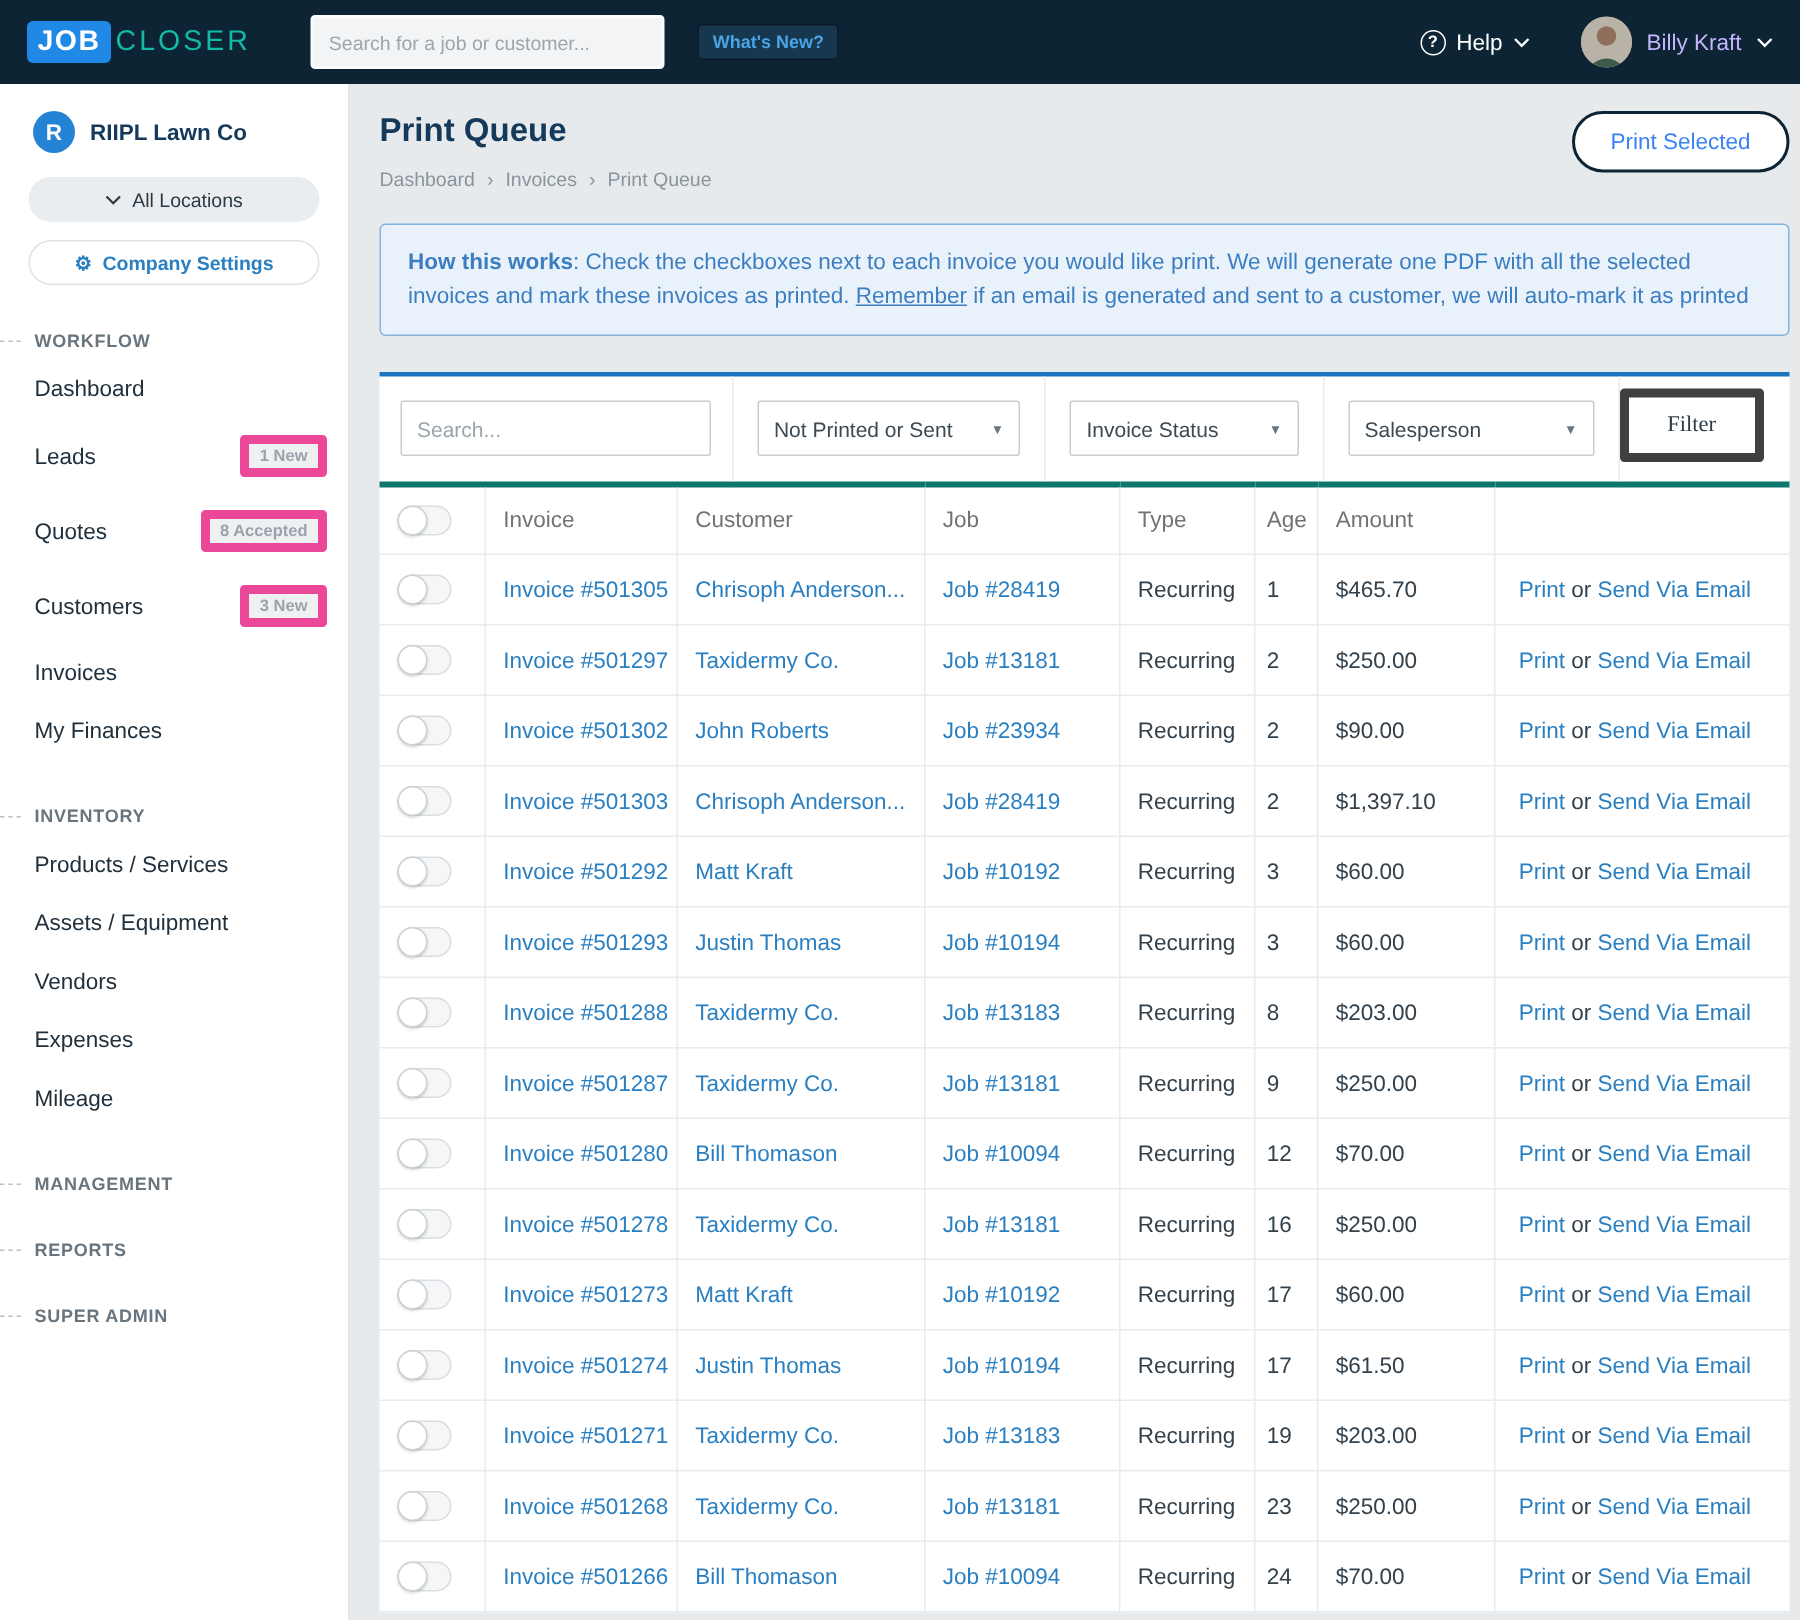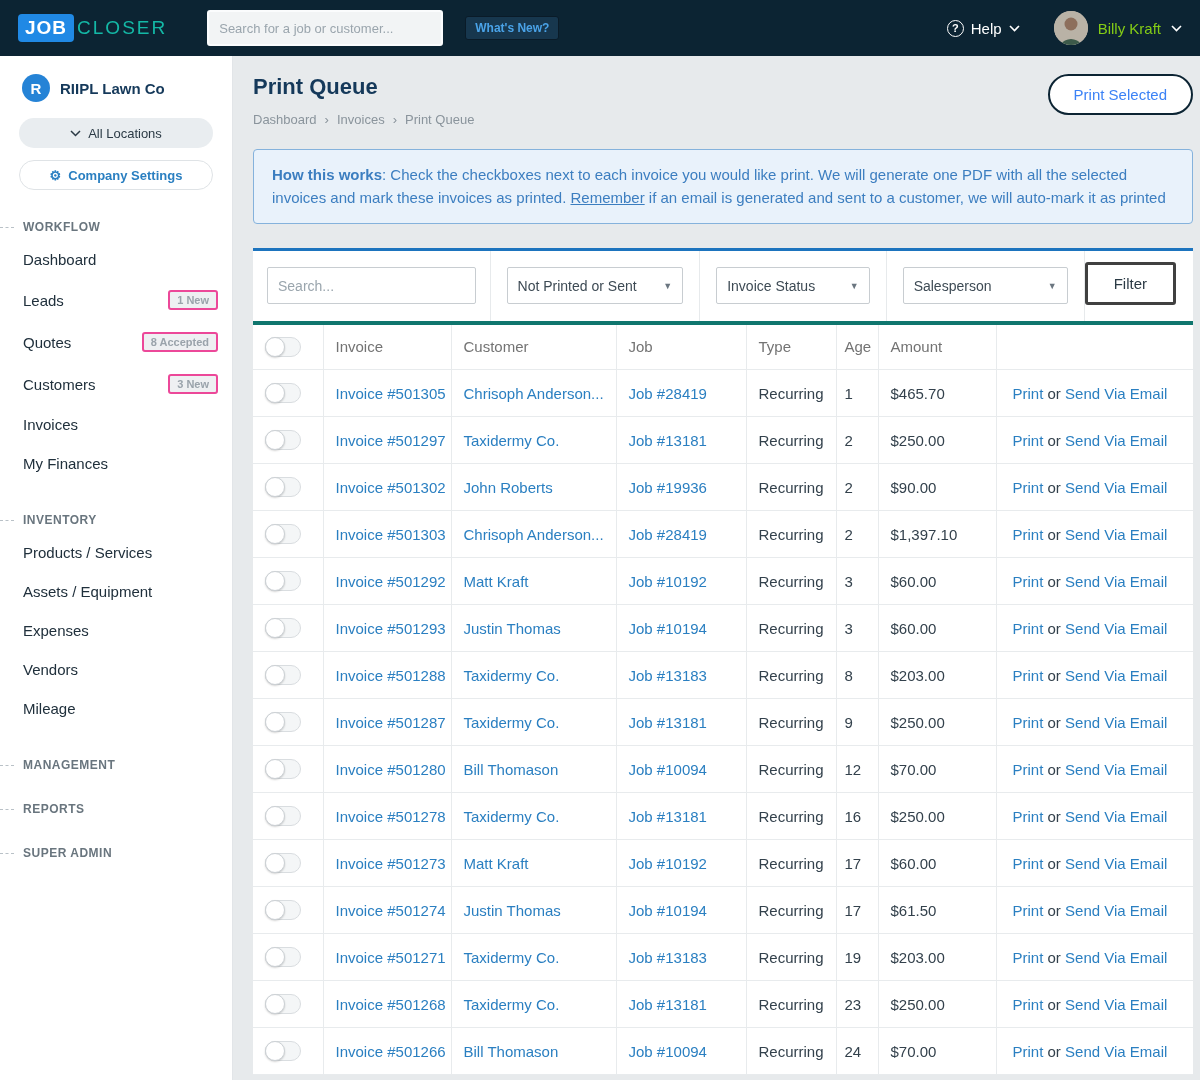--- a/index.html
+++ b/index.html
@@ -10,40 +10,40 @@
   .topbar { height: 56px; background: #0c2433; display: flex; align-items: center; padding: 0 18px; }
   .logo { display: flex; align-items: center; cursor: pointer; }
   .logo-box { background: #2089e5; color: #fff; font-weight: bold; font-size: 19px; padding: 3px 7px; border-radius: 4px; letter-spacing: 1px; }
   .logo-rest { color: #14b8a6; font-weight: 400; font-size: 19px; letter-spacing: 2px; margin-left: 3px; }
   .topbar-search { margin-left: 40px; width: 236px; height: 32px; background: #f2f4f5; border: 2px solid #fbfcfd; border-radius: 3px; padding: 16px 10px; font-size: 13px; color: #0f172a; font-family: "Liberation Sans", sans-serif; }
   .topbar-search::placeholder { color: #9aa5ad; }
   .whats-new { margin-left: 22px; background: #17374e; color: #4aa3e8; border: 1px solid #0a1b28; border-radius: 3px; font-size: 12px; font-weight: bold; padding: 4px 9px; cursor: pointer; font-family: "Liberation Sans", sans-serif; }
   .topbar-right { margin-left: auto; display: flex; align-items: center; gap: 34px; }
   .help-menu { display: flex; align-items: center; gap: 7px; color: #fff; font-size: 15px; cursor: pointer; }
   .q-circle { width: 17px; height: 17px; border: 1.5px solid #fff; border-radius: 50%; display: inline-flex; align-items: center; justify-content: center; font-size: 11px; font-weight: bold; }
-  .user-menu { display: flex; align-items: center; gap: 10px; color: #84cc16; font-size: 15px; cursor: pointer; }
+  .user-menu { display: flex; align-items: center; gap: 10px; color: #c4b5fd; font-size: 15px; cursor: pointer; }
   .avatar { width: 34px; height: 34px; border-radius: 50%; overflow: hidden; background: #b9b2a6; display: inline-block; }
   .chev svg { display: block; }
 
   
   .layout { display: flex; height: 1024px; }
 
   
   .sidebar { width: 233px; background: #fff; border-right: 1px solid #e2e5e8; padding-top: 18px; flex-shrink: 0; }
   .company-row { display: flex; align-items: center; gap: 10px; padding: 0 22px; margin-bottom: 16px; }
   .company-avatar { width: 28px; height: 28px; border-radius: 50%; background: #2583d6; color: #fff; font-weight: bold; font-size: 15px; display: flex; align-items: center; justify-content: center; }
   .company-name { font-size: 15px; font-weight: bold; color: #15395a; }
   .pill { margin: 0 19px 12px 19px; height: 30px; border-radius: 16px; display: flex; align-items: center; justify-content: center; gap: 7px; font-size: 13px; cursor: pointer; }
   .locations-pill { background: #e9edf0; color: #2b3a45; }
   .settings-pill { background: #fff; border: 1px solid #dfe3e6; color: #2a7fc1; font-weight: bold; }
   .gear { font-size: 13px; }
   .nav-section-label { display: flex; align-items: center; margin: 30px 0 6px 0; color: #69757e; font-size: 12px; font-weight: bold; letter-spacing: .5px; }
   .nav-section-label .tick { width: 14px; border-top: 1px dashed #b9c1c7; margin-right: 9px; }
   .nav-item { display: flex; align-items: center; padding: 11px 14px 11px 23px; font-size: 15px; color: #20303c; cursor: pointer; }
-  .nav-badge { margin-left: auto; background: #eef0f2; border: 2px solid #ec4899; color: #9aa3ab; font-size: 11px; font-weight: bold; border-radius: 3px; padding: 2px 7px; }
+  .nav-badge { margin-left: auto; background: #eef0f2; border: 6px solid #ec4899; color: #9aa3ab; font-size: 11px; font-weight: bold; border-radius: 3px; padding: 2px 7px; }
 
   
   .main { flex: 1; padding: 18px 7px 0 20px; overflow: hidden; }
   .page-head { display: flex; justify-content: space-between; align-items: flex-start; }
   .page-title { font-size: 22px; font-weight: bold; color: #15395a; }
   .breadcrumb { margin-top: 12px; font-size: 13px; color: #8a949c; display: flex; gap: 8px; align-items: center; }
   .breadcrumb .crumb { cursor: pointer; }
   .print-selected { background: #fff; border: 2px solid #0c2433; color: #3b82f6; border-radius: 21px; font-size: 15px; padding: 10px 24px; cursor: pointer; font-family: "Liberation Sans", sans-serif; }
 
   .info-box { margin-top: 22px; background: #e9f2fb; border: 1px solid #85b2dc; border-radius: 4px; padding: 13px 18px; color: #3c7ec0; font-size: 15px; line-height: 1.55; }
@@ -54,21 +54,21 @@
   .card { margin-top: 24px; background: #fff; border-top: 3px solid #1d74be; }
   .filter-row { display: flex; align-items: center; height: 70px; }
   .vsep { width: 1px; align-self: stretch; background: #e7eaec; }
   .filter-search { width: 215px; height: 37px; border: 1px solid #c8cdd1; border-radius: 2px; margin: 0 14px; padding: 0 10px; font-size: 14px; color: #333; font-family: "Liberation Sans", sans-serif; }
   .filter-search::placeholder { color: #9aa5ad; }
   .fake-select { height: 37px; border: 1px solid #c8cdd1; border-radius: 2px; margin: 0 16px; padding: 0 10px; display: flex; align-items: center; justify-content: space-between; font-size: 14px; color: #3d4a54; cursor: pointer; }
   .fake-select .arrow { color: #6b7680; font-size: 9px; margin-left: 10px; }
   .sel-printed { width: 182px; }
   .sel-status { width: 158px; }
   .sel-sales { width: 170px; }
-  .filter-btn { margin: 0 17px 4px auto; background: #fff; border: 3px solid #404040; border-radius: 3px; padding: 10px 26px; font-size: 15px; color: #2b3a45; cursor: pointer; font-family: Liberation Sans, sans-serif; }
+  .filter-btn { margin: 0 17px 4px auto; background: #fff; border: 6px solid #404040; border-radius: 3px; padding: 10px 26px; font-size: 15px; color: #2b3a45; cursor: pointer; font-family: Liberation Serif, serif; }
 
   
   table { width: 100%; border-collapse: collapse; table-layout: fixed; }
   th, td { border-bottom: 1px solid #e8ebed; border-right: 1px solid #e8ebed; height: 47px; padding: 0 12px; text-align: left; font-size: 15px; vertical-align: middle; white-space: nowrap; overflow: hidden; }
   th:last-child, td:last-child { border-right: none; }
   thead th { border-top: 4px solid #0f766e; font-weight: normal; color: #737373; }
   td { color: #33414c; }
   .c-toggle { width: 70px; }
   .c-invoice { width: 128px; }
   .c-customer { width: 165px; }
@@ -169,24 +169,24 @@
         <span class="tick"></span>
         <span>INVENTORY</span>
       </div>
     <div class="nav-item">
         <span>Products / Services</span>
       </div>
     <div class="nav-item">
         <span>Assets / Equipment</span>
       </div>
     <div class="nav-item">
+        <span>Vendors</span>
+      </div>
+    <div class="nav-item">
         <span>Expenses</span>
-      </div>
-    <div class="nav-item">
-        <span>Vendors</span>
       </div>
     <div class="nav-item">
         <span>Mileage</span>
       </div>
 
     <div class="nav-section-label">
         <span class="tick"></span>
         <span>MANAGEMENT</span>
       </div>
     <div class="nav-section-label">
@@ -282,21 +282,21 @@
                 <a class="lnk">Print</a>
                 <span>or</span>
                 <a class="lnk">Send Via Email</a>
               </td>
             </tr>
 
             <tr>
               <td class="c-toggle"><span class="toggle"><span class="knob"></span></span></td>
               <td class="c-invoice"><a class="lnk">Invoice #501302</a></td>
               <td class="c-customer"><a class="lnk">John Roberts</a></td>
-              <td class="c-job"><a class="lnk">Job #19936</a></td>
+              <td class="c-job"><a class="lnk">Job #23934</a></td>
               <td class="c-type">Recurring</td>
               <td class="c-age">2</td>
               <td class="c-amount">$90.00</td>
               <td class="c-actions">
                 <a class="lnk">Print</a>
                 <span>or</span>
                 <a class="lnk">Send Via Email</a>
               </td>
             </tr>
 

